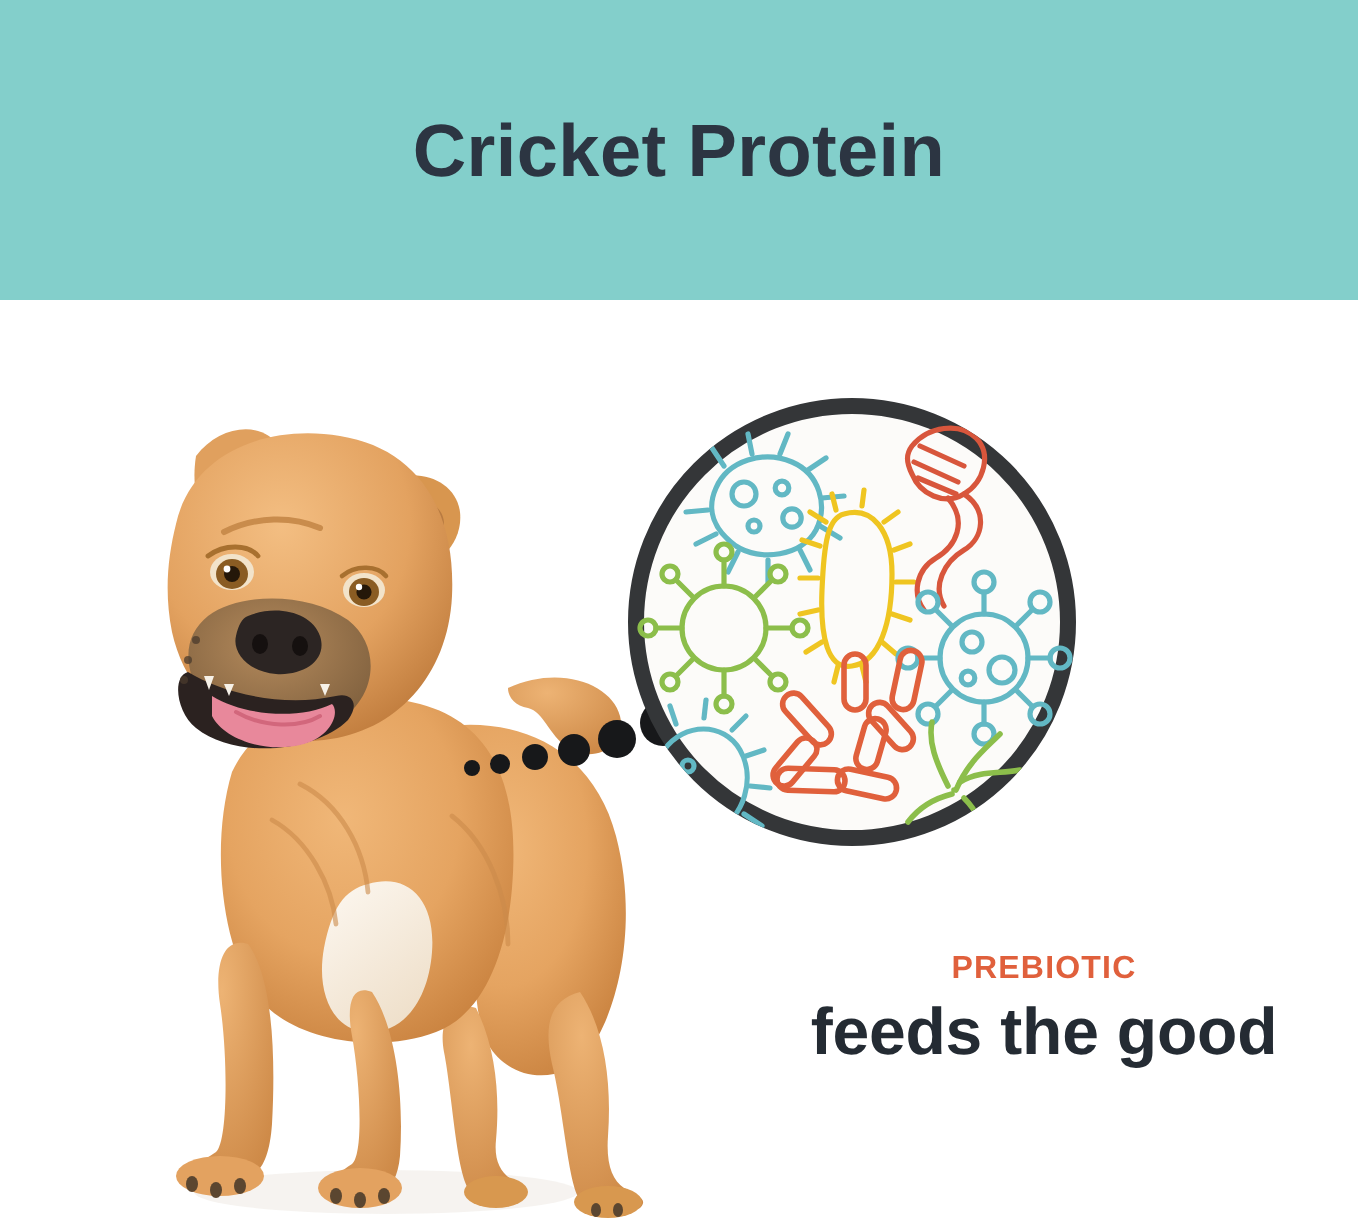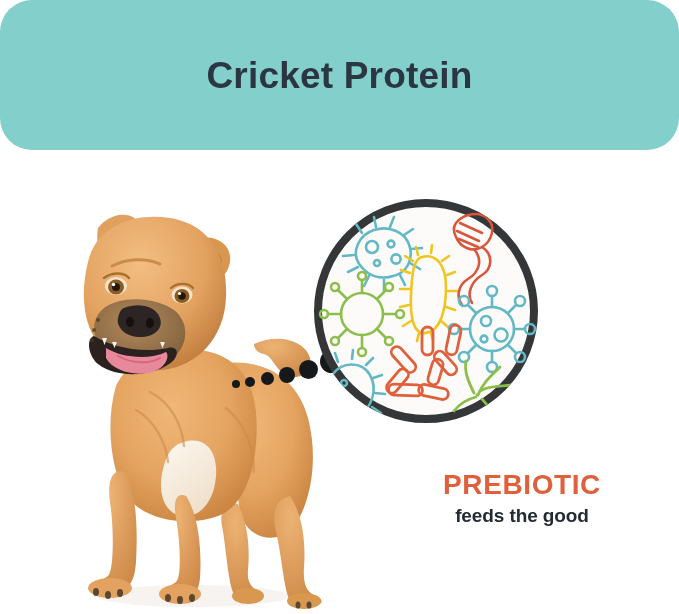--- a/index.html
+++ b/index.html
@@ -20,21 +20,20 @@
   #header-banner {
     position: absolute;
     left: 0; top: 0;
     width: 679px;
     height: 150px;
     background: #83CFCB;
     display: flex;
     flex-direction: column;
     align-items: center;
     justify-content: center;
-    border-radius: 32px;
   }
   .title-line {
     color: #2C3542;
     font-size: 37px;
     font-weight: bold;
     letter-spacing: 0.2px;
     line-height: 45px;
     text-align: center;
     white-space: nowrap;
   }
@@ -93,28 +92,28 @@
   
   #caption {
     position: absolute;
     left: 372px;
     top: 470px;
     width: 300px;
     text-align: center;
   }
   #caption-headline {
     color: #E0603C;
-    font-size: 28px;
+    font-size: 16px;
     font-weight: bold;
     letter-spacing: 0.6px;
     line-height: 30px;
   }
   .caption-line {
     color: #242B33;
-    font-size: 19px;
+    font-size: 33px;
     font-weight: bold;
     line-height: 32px;
     letter-spacing: -0.1px;
   }
 </style>
 </head>
 <body>
 
 <div id="page">
 

